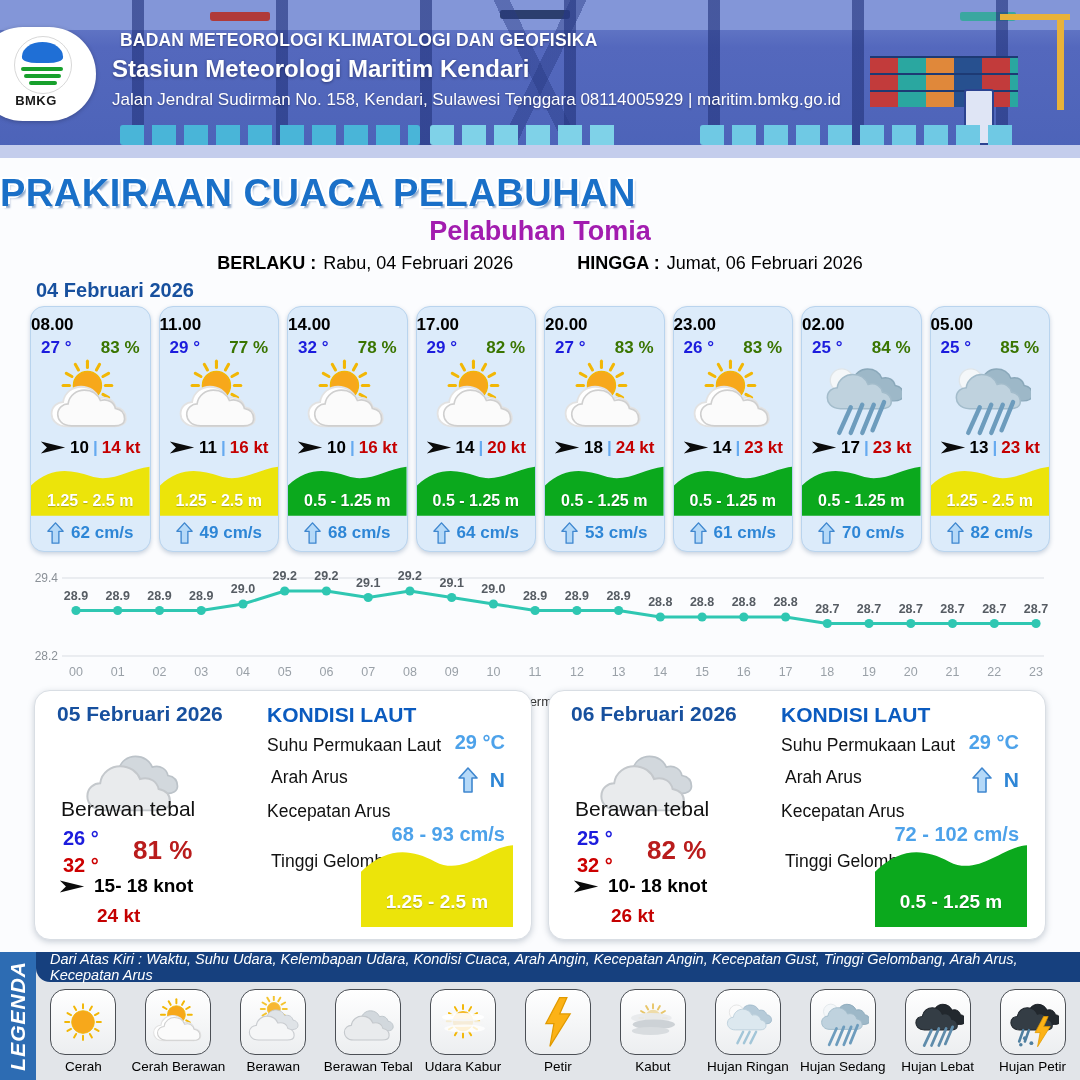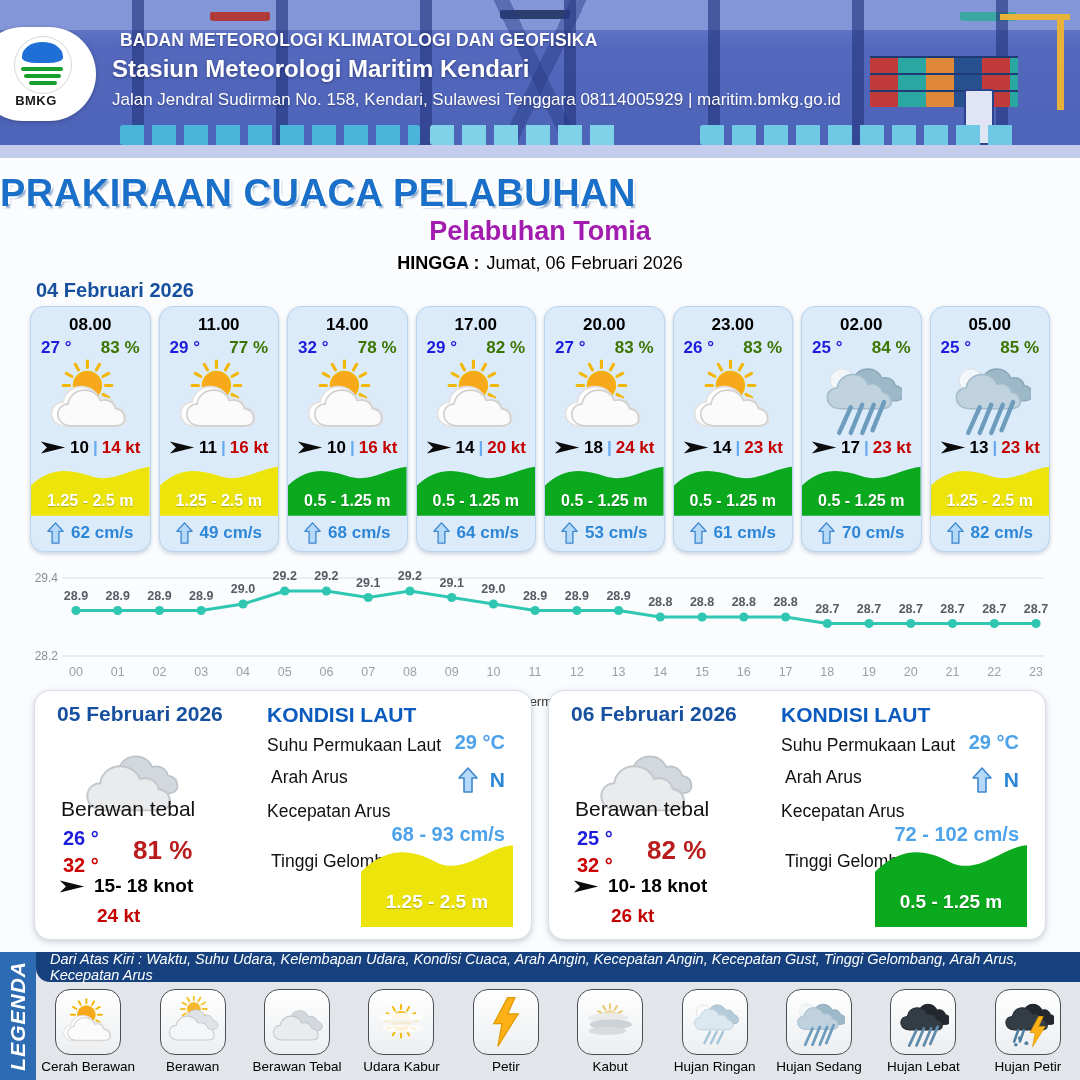--- a/index.html
+++ b/index.html
@@ -37,21 +37,21 @@
   .page-title{position:absolute;top:172px;left:0;width:100%;font-size:38px;font-weight:bold;color:#1a70c8;letter-spacing:.5px;
       text-shadow:-2px -2px 0 #fff,2px -2px 0 #fff,-2px 2px 0 #fff,2px 2px 2px rgba(120,150,190,.8);}
   .page-subtitle{position:absolute;top:216px;left:0;width:100%;text-align:center;font-size:27px;font-weight:bold;color:#a21caf;}
   .validity{position:absolute;top:253px;left:0;width:100%;display:flex;justify-content:center;gap:64px;font-size:18px;color:#000;}
   .validity b{font-weight:bold;margin-right:7px;}
   .forecast-date{position:absolute;top:279px;left:36px;font-size:20px;font-weight:bold;color:#17509e;}
   
   .cards-row{position:absolute;top:306px;left:30px;width:1020px;display:flex;gap:8px;}
   .hcard{flex:1;height:244px;background:#dcebfa;border:1px solid #b9d4ee;border-radius:14px;overflow:hidden;
       box-shadow:0 2px 4px rgba(60,90,130,.25);display:flex;flex-direction:column;position:relative;}
-  .h-time{text-align:center;font-size:17px;font-weight:bold;color:#000;margin-top:8px;height:22px;}
+  .h-time{font-size:17px;font-weight:bold;color:#000;margin-top:8px;height:22px;}
   .h-temp-row{display:flex;justify-content:space-between;padding:0 10px;height:24px;align-items:center;}
   .h-temp{font-size:17px;font-weight:bold;color:#1c1cdd;}
   .h-hum{font-size:17px;font-weight:bold;color:#3a7500;}
   .h-icon{height:74px;display:flex;justify-content:center;align-items:center;}
   .h-wind{display:flex;justify-content:center;align-items:center;gap:4px;height:28px;}
   .h-wspd{font-size:17px;font-weight:bold;color:#000;}
   .h-pipe{font-size:17px;font-weight:bold;color:#66aaf0;}
   .h-gust{font-size:17px;font-weight:bold;color:#c40000;}
   .h-wave{position:relative;height:56px;margin-top:auto;}
   .h-wave svg{position:absolute;left:0;top:0;width:100%;height:100%;}
@@ -124,20 +124,21 @@
   <div class="hdr-text">
     <div class="hdr-agency">BADAN METEOROLOGI KLIMATOLOGI DAN GEOFISIKA</div>
     <div class="hdr-station">Stasiun Meteorologi Maritim Kendari</div>
     <div class="hdr-address">Jalan Jendral Sudirman No. 158, Kendari, Sulawesi Tenggara  08114005929 | maritim.bmkg.go.id</div>
   </div>
 </div>
 
 <div class="page-title">PRAKIRAAN CUACA PELABUHAN</div>
 <div class="page-subtitle">Pelabuhan Tomia</div>
 <div class="validity">
+  <span><b>BERLAKU :</b><span>Rabu, 04 Februari 2026</span></span>
   <span><b>HINGGA :</b><span>Jumat, 06 Februari 2026</span></span>
 </div>
 <div class="forecast-date">04 Februari 2026</div>
 
 <div class="cards-row" id="cards-row">
     <div class="hcard">
     <div class="h-time">08.00</div>
     <div class="h-temp-row">
       <span class="h-temp">27 °</span>
       <span class="h-hum">83 %</span>
@@ -654,20 +655,40 @@
   <div class="legend-strip">
       <span>LEGENDA</span>
     </div>
   <div class="legend-bar">
       <span>Dari Atas Kiri : Waktu, Suhu Udara, Kelembapan Udara, Kondisi Cuaca, Arah Angin, Kecepatan Angin, Kecepatan Gust, Tinggi Gelombang, Arah Arus, Kecepatan Arus</span>
     </div>
   <div class="legend-items" id="legend-items">
       <div class="legend-item">
         <div class="legend-box">
           <svg viewBox="0 0 64 64" width="52" height="52">
+            <line x1="49.0" y1="32.0" x2="54.0" y2="32.0" stroke="#f2b705" stroke-width="2.4" stroke-linecap="round"></line>
+            <line x1="46.7" y1="40.5" x2="51.1" y2="43.0" stroke="#f2b705" stroke-width="2.4" stroke-linecap="round"></line>
+            <line x1="40.5" y1="46.7" x2="43.0" y2="51.1" stroke="#f2b705" stroke-width="2.4" stroke-linecap="round"></line>
+            <line x1="32.0" y1="49.0" x2="32.0" y2="54.0" stroke="#f2b705" stroke-width="2.4" stroke-linecap="round"></line>
+            <line x1="23.5" y1="46.7" x2="21.0" y2="51.1" stroke="#f2b705" stroke-width="2.4" stroke-linecap="round"></line>
+            <line x1="17.3" y1="40.5" x2="12.9" y2="43.0" stroke="#f2b705" stroke-width="2.4" stroke-linecap="round"></line>
+            <line x1="15.0" y1="32.0" x2="10.0" y2="32.0" stroke="#f2b705" stroke-width="2.4" stroke-linecap="round"></line>
+            <line x1="17.3" y1="23.5" x2="12.9" y2="21.0" stroke="#f2b705" stroke-width="2.4" stroke-linecap="round"></line>
+            <line x1="23.5" y1="17.3" x2="21.0" y2="12.9" stroke="#f2b705" stroke-width="2.4" stroke-linecap="round"></line>
+            <line x1="32.0" y1="15.0" x2="32.0" y2="10.0" stroke="#f2b705" stroke-width="2.4" stroke-linecap="round"></line>
+            <line x1="40.5" y1="17.3" x2="43.0" y2="12.9" stroke="#f2b705" stroke-width="2.4" stroke-linecap="round"></line>
+            <line x1="46.7" y1="23.5" x2="51.1" y2="21.0" stroke="#f2b705" stroke-width="2.4" stroke-linecap="round"></line>
+            <circle cx="32" cy="32" r="14" fill="#f7a81b" stroke="#f2b705" stroke-width="1"></circle>
+          </svg>
+        </div>
+    <div class="legend-label">Cerah</div>
+      </div>
+      <div class="legend-item">
+        <div class="legend-box">
+          <svg viewBox="0 0 64 64" width="52" height="52">
             <line x1="44.0" y1="23.0" x2="49.0" y2="23.0" stroke="#f2b705" stroke-width="2.4" stroke-linecap="round"></line>
             <line x1="42.1" y1="30.0" x2="46.5" y2="32.5" stroke="#f2b705" stroke-width="2.4" stroke-linecap="round"></line>
             <line x1="37.0" y1="35.1" x2="39.5" y2="39.5" stroke="#f2b705" stroke-width="2.4" stroke-linecap="round"></line>
             <line x1="30.0" y1="37.0" x2="30.0" y2="42.0" stroke="#f2b705" stroke-width="2.4" stroke-linecap="round"></line>
             <line x1="23.0" y1="35.1" x2="20.5" y2="39.5" stroke="#f2b705" stroke-width="2.4" stroke-linecap="round"></line>
             <line x1="17.9" y1="30.0" x2="13.5" y2="32.5" stroke="#f2b705" stroke-width="2.4" stroke-linecap="round"></line>
             <line x1="16.0" y1="23.0" x2="11.0" y2="23.0" stroke="#f2b705" stroke-width="2.4" stroke-linecap="round"></line>
             <line x1="17.9" y1="16.0" x2="13.5" y2="13.5" stroke="#f2b705" stroke-width="2.4" stroke-linecap="round"></line>
             <line x1="23.0" y1="10.9" x2="20.5" y2="6.5" stroke="#f2b705" stroke-width="2.4" stroke-linecap="round"></line>
             <line x1="30.0" y1="9.0" x2="30.0" y2="4.0" stroke="#f2b705" stroke-width="2.4" stroke-linecap="round"></line>

